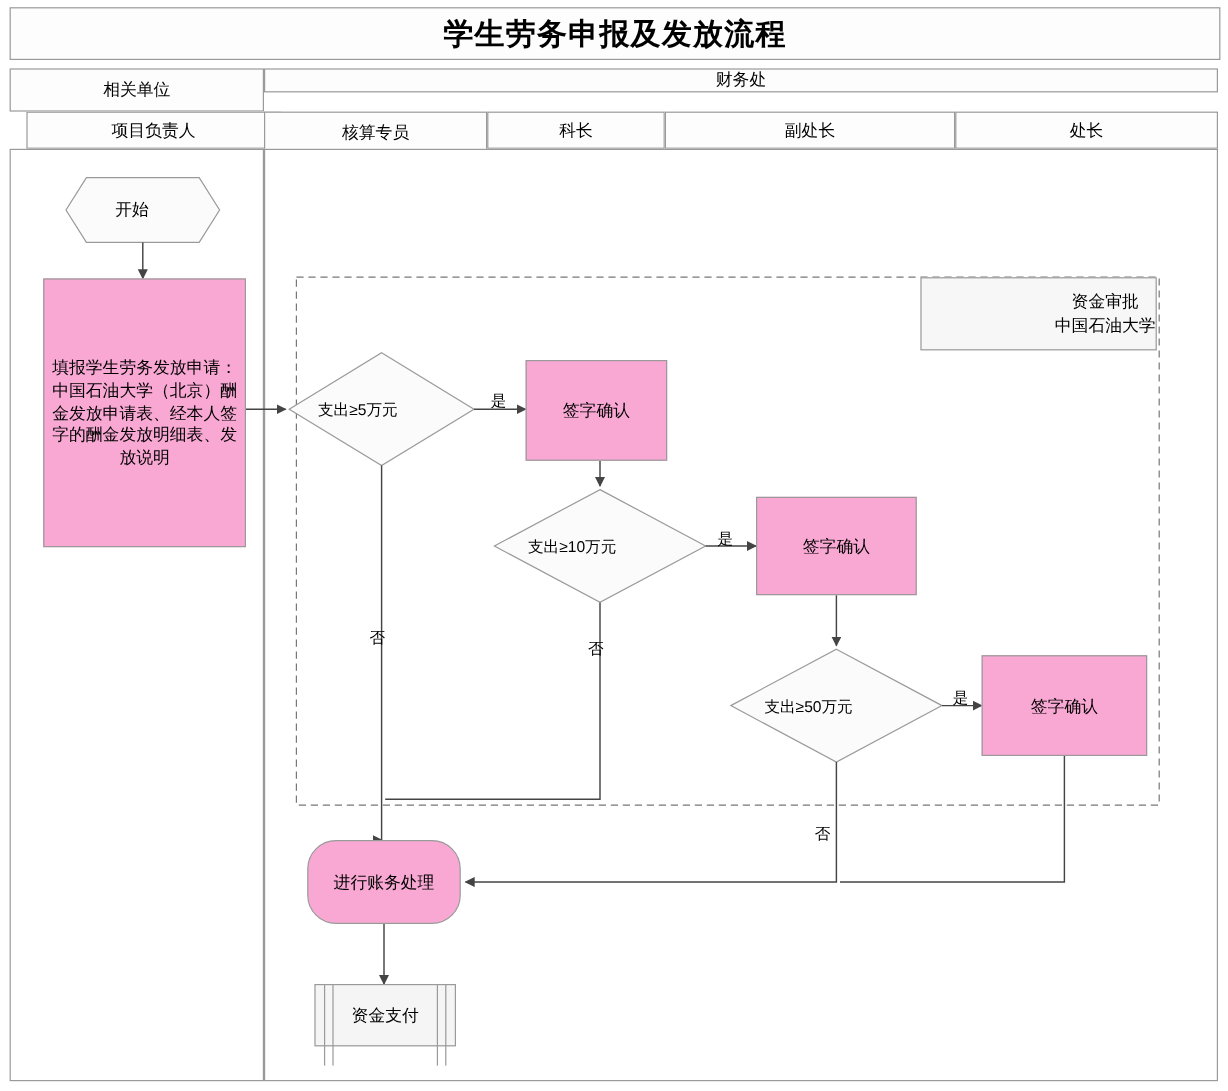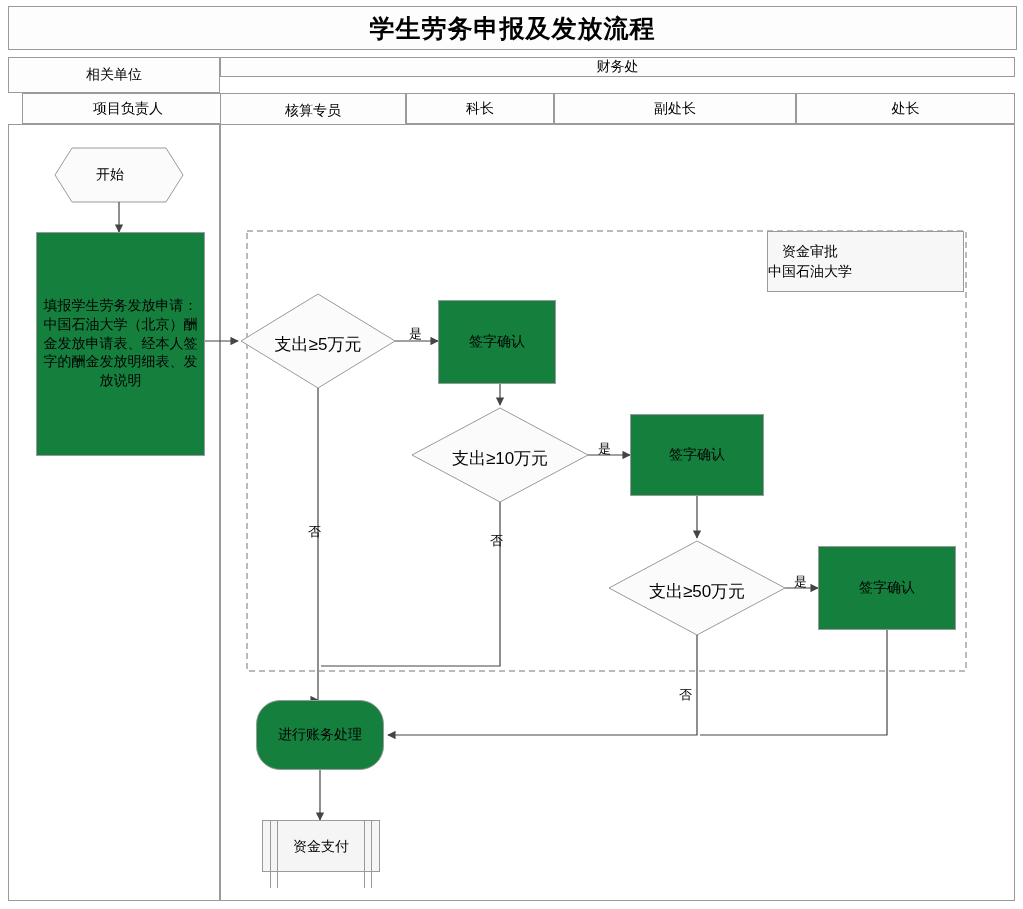--- a/index.html
+++ b/index.html
@@ -62,24 +62,23 @@
     font-size: 14px;
   }
   .lane-box {
     position: absolute;
     box-sizing: border-box;
     border: 1px solid #9a9a9a;
     background: #ffffff;
   }
   .rect-node {
     border: 1px solid #9a9a9a;
-    background: #15803d;
+    background: #f9a8d4;
     font-size: 14px;
     padding: 4px 6px;
-    font-family: Liberation Mono, monospace;
   }
   .doc-node {
     border: 1px solid #9a9a9a;
     background: #f5f5f5;
   }
   .doc-inner {
     position: absolute;
     box-sizing: border-box;
     border-left: 1px solid #9a9a9a;
     border-right: 1px solid #9a9a9a;
@@ -87,32 +86,32 @@
     bottom: 0;
   }
   .label-txt {
     position: absolute;
     font-size: 13px;
     color: #000;
     white-space: nowrap;
   }
   .diamond-label {
     position: absolute;
-    font-size: 17px;
+    font-size: 13px;
     white-space: nowrap;
-    text-align: center;
+    text-align: left;
   }
   .note-box {
     position: absolute;
     box-sizing: border-box;
     border: 1px solid #9a9a9a;
     background: #f7f7f7;
     display: flex;
     align-items: center;
-    justify-content: flex-start;
+    justify-content: flex-end;
     text-align: center;
     font-size: 14px;
     line-height: 1.4;
   }
   .start-label {
     position: absolute;
     font-size: 14px;
     white-space: nowrap;
   }
   .multiline {

